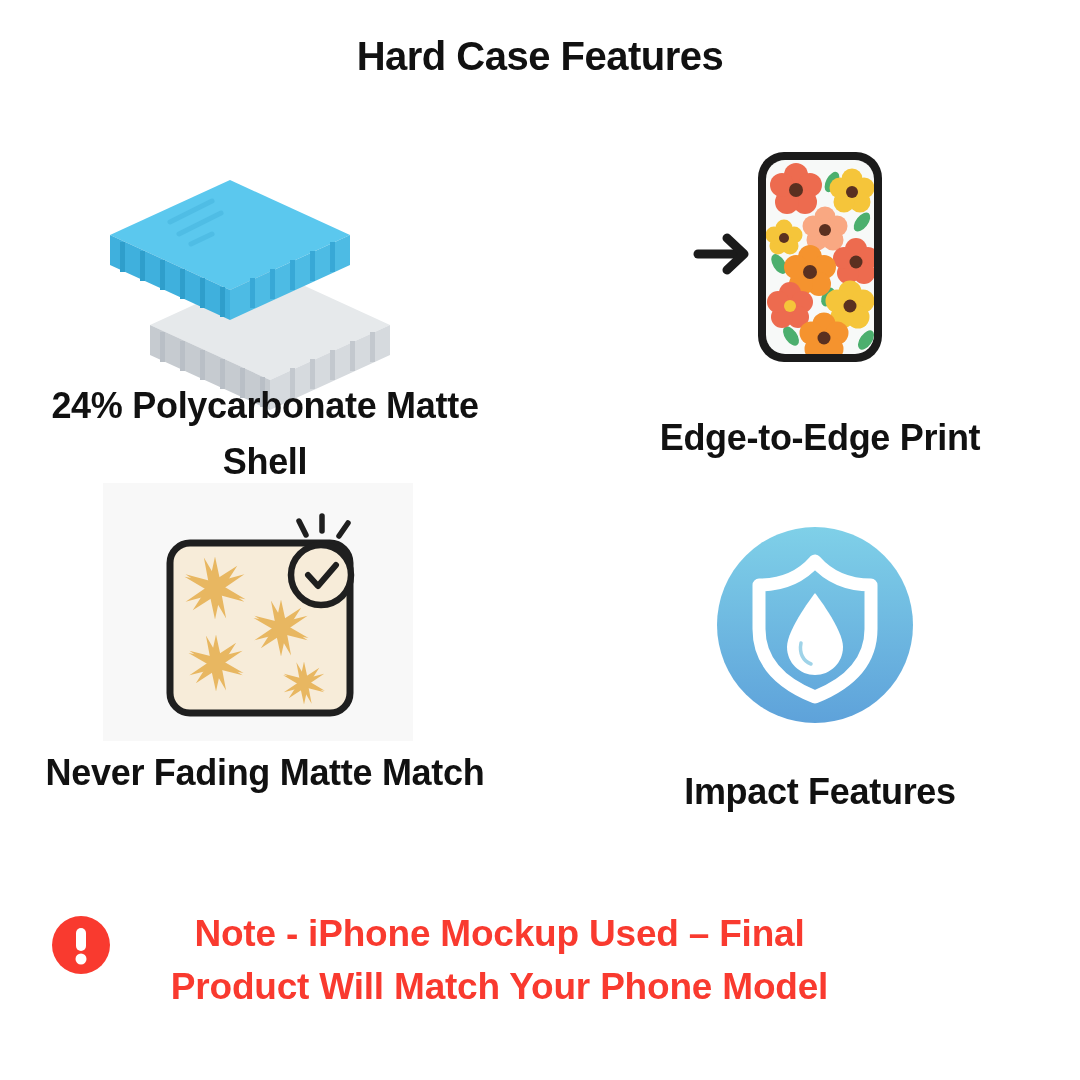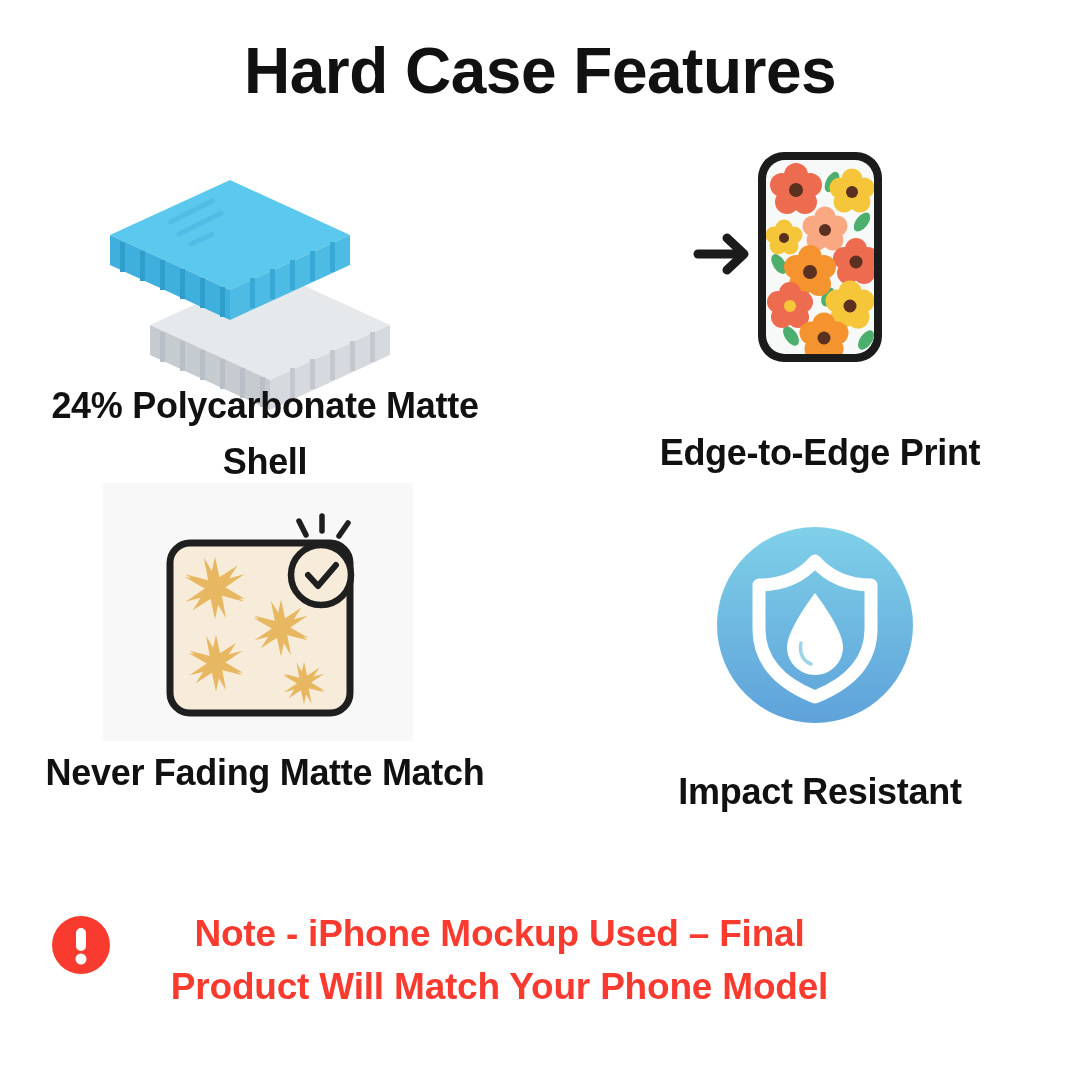--- a/index.html
+++ b/index.html
@@ -22,21 +22,21 @@
     background: #ffffff;
   }
 
   
   .page-title {
     position: absolute;
     top: 34px;
     left: 0;
     width: 1080px;
     text-align: center;
-    font-size: 64px;
+    font-size: 40px;
     font-weight: 700;
     letter-spacing: -0.5px;
     color: #111111;
     font-family: "Liberation Sans", sans-serif;
   }
 
   
   .feature {
     position: absolute;
   }
@@ -49,21 +49,21 @@
     line-height: 1.55;
     letter-spacing: -0.3px;
   }
 
   
   #cell-slabs      { left: 40px;  top: 160px;  width: 460px; height: 210px; }
   #label-slabs     { left: 35px;  top: 378px;  width: 460px; }
 
   
   #cell-phone      { left: 680px; top: 140px;  width: 230px; height: 240px; }
-  #label-phone     { left: 600px; top: 410px;  width: 440px; margin-top: 15px; }
+  #label-phone     { left: 600px; top: 410px;  width: 440px; }
 
   
   #cell-fade       { left: 103px; top: 483px;  width: 310px; height: 258px; }
   #label-fade      { left: 35px;  top: 745px;  width: 460px; }
 
   
   #cell-shield     { left: 715px; top: 525px;  width: 200px; height: 200px; }
   #label-shield    { left: 620px; top: 764px;  width: 400px; }
 
   .patch-bg {
@@ -341,21 +341,21 @@
       <circle cx="100" cy="100" r="98" fill="url(#shieldGrad)"></circle>
 
       <path d="M100,36 C86,52 66,60 44,60 L44,104 C44,140 70,160 100,172
                C130,160 156,140 156,104 L156,60 C134,60 114,52 100,36 Z" fill="none" stroke="#ffffff" stroke-width="13" stroke-linejoin="round"></path>
 
       <path d="M100,68 C100,68 72,104 72,122 C72,138 85,150 100,150
                C115,150 128,138 128,122 C128,104 100,68 100,68 Z" fill="#ffffff"></path>
       <path d="M86,118 C84,128 88,136 96,139" fill="none" stroke="#9fd3e8" stroke-width="3.5" stroke-linecap="round"></path>
     </svg>
   </div>
-  <div class="feature-label" id="label-shield">Impact Resistant</div>
+  <div class="feature-label" id="label-shield">Impact Features</div>
 
   <div class="note">
     <div class="note-badge">
       <svg width="62" height="62" viewBox="0 0 62 62">
         <circle cx="31" cy="31" r="29" fill="#f93a2f"></circle>
         <rect x="26" y="14" width="10" height="23" rx="5" fill="#ffffff"></rect>
         <circle cx="31" cy="45" r="5.5" fill="#ffffff"></circle>
       </svg>
     </div>
     <div class="note-text">Note - iPhone Mockup Used – Final Product Will Match Your Phone Model</div>

